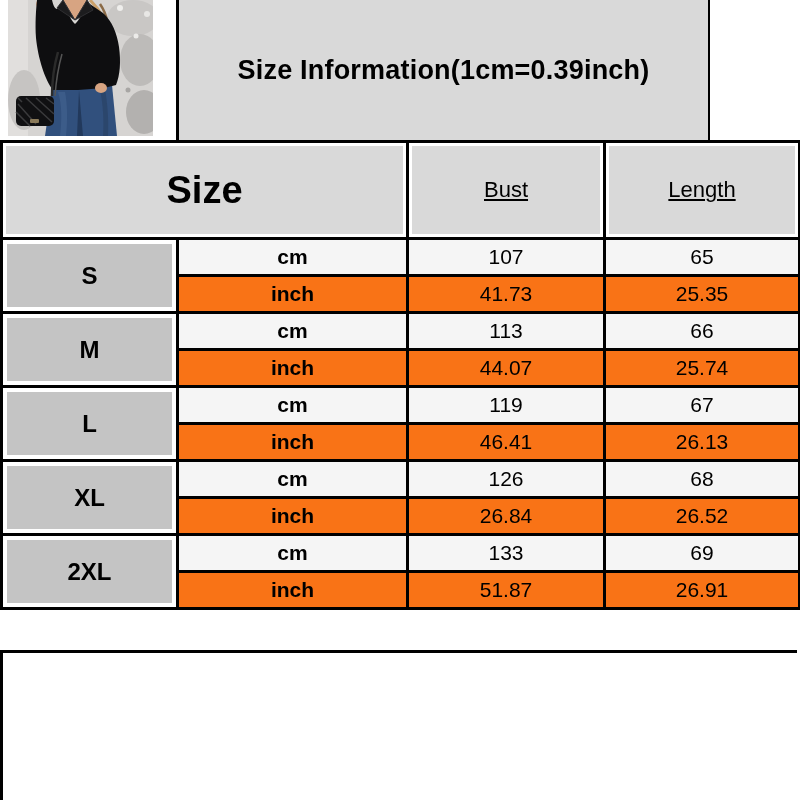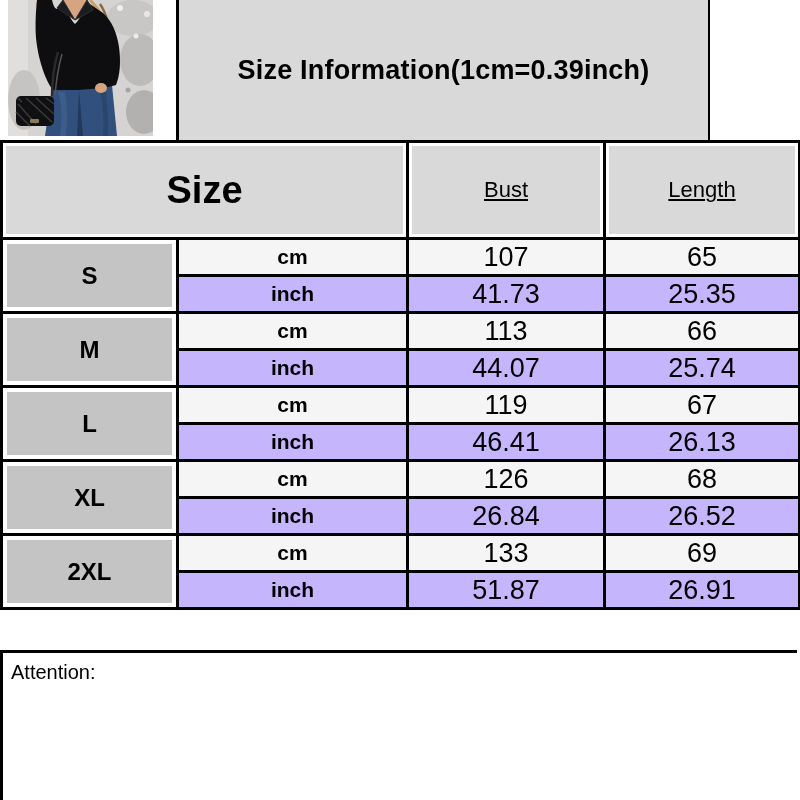--- a/index.html
+++ b/index.html
@@ -35,23 +35,23 @@
 
   .cell-gray { background:#d9d9d9; box-shadow: inset 0 0 0 3px #ffffff; }
   .hdr-size  { font-size:38px; font-weight:bold; }
   .hdr-col   { font-size:22px; font-weight:normal;text-decoration:underline; }
 
   .size-cell {
     background:#c4c4c4; box-shadow: inset 0 0 0 4px #ffffff;
     font-size:24px; font-weight:bold;
   }
   .row-cm  td { background:#f5f5f5; }
-  .row-inch td { background:#c4b5fd; }
+  .row-inch td { background:#f97316; }
   td.unit { font-weight:bold; font-size:21px; }
-  td.val  { font-weight:normal; font-size:27px; }
+  td.val  { font-weight:normal; font-size:21px; }
 
   
   .attention {
     position:absolute; left:0; top:650px; width:797px; height:150px;
     background:#fff; border-top:3px solid #000; border-left:3px solid #000;
     padding:5px 10px 0 8px; font-size:20px; line-height:28px;
   }
   .attention .line { white-space:normal; }
 </style>
 </head>
@@ -176,16 +176,15 @@
     </tr>
     <tr class="row-inch">
       <td class="unit">inch</td>
       <td class="val">51.87</td>
       <td class="val">26.91</td>
     </tr>
   </tbody>
     </table>
 
   <div class="attention">
-    <div class="line">Attention:</div>
   </div>
 
 </div>
 
 </body></html>

